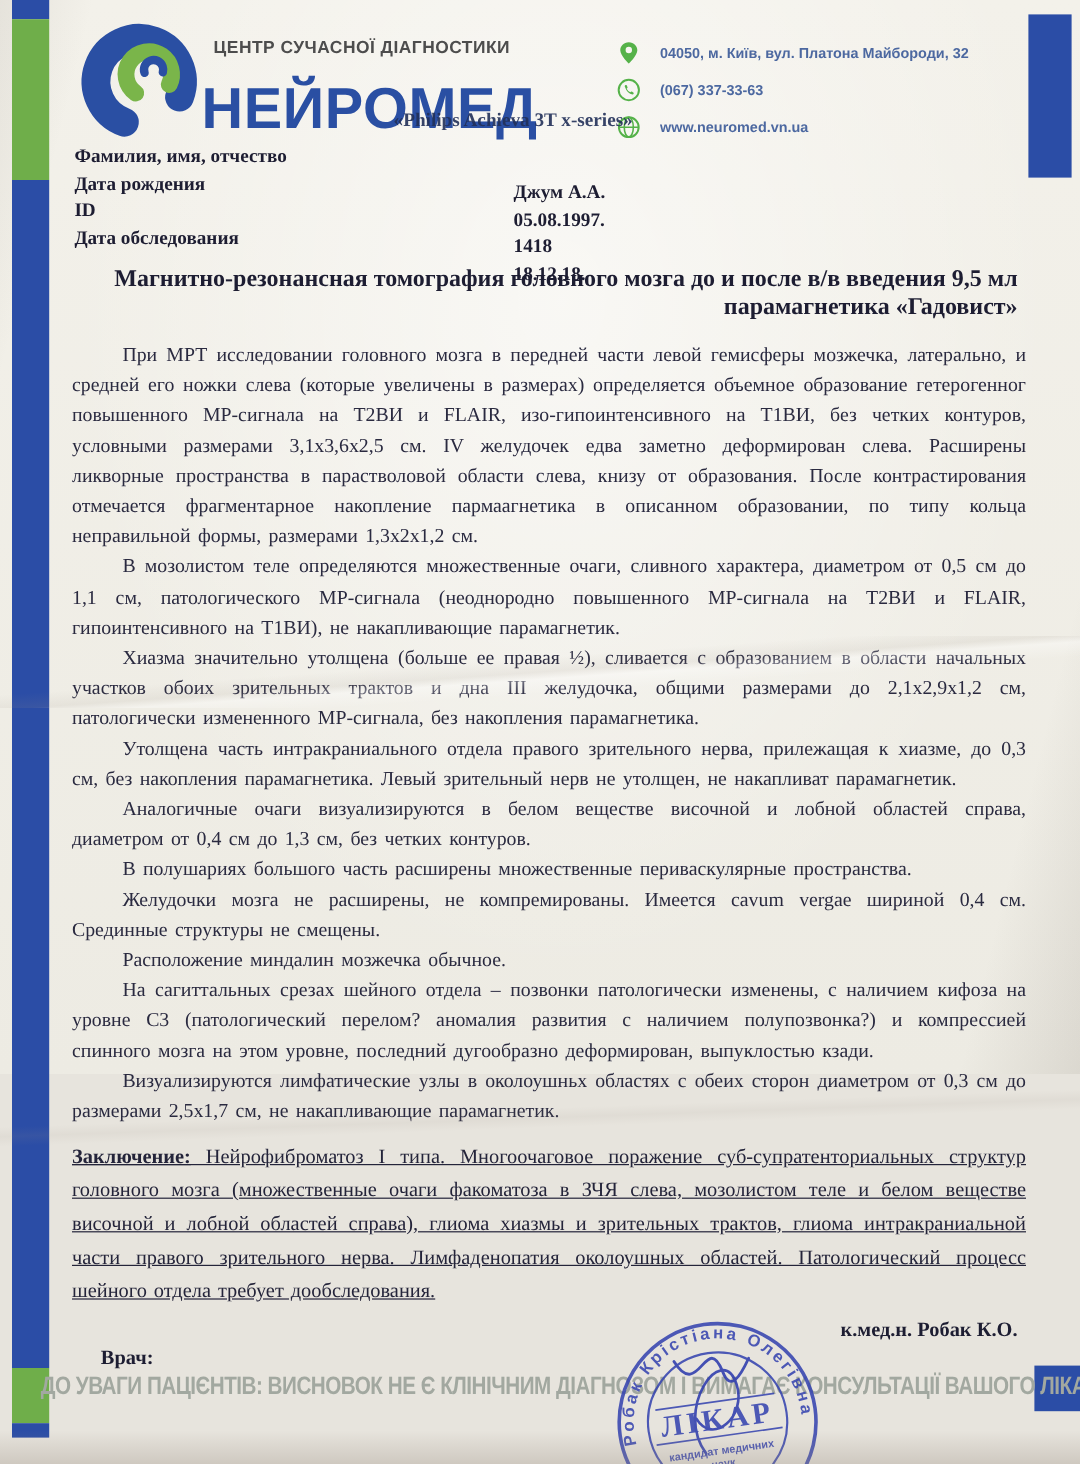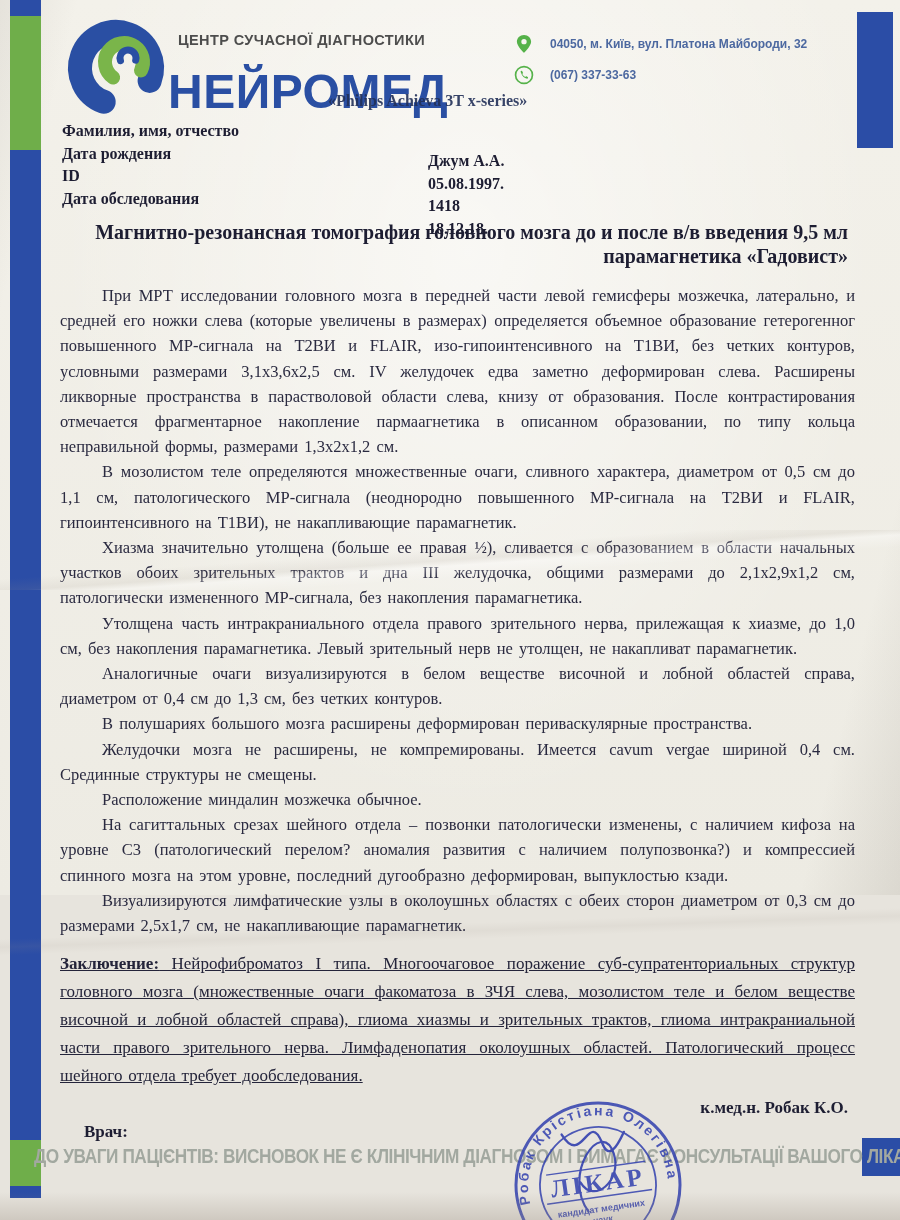--- a/index.html
+++ b/index.html
@@ -91,20 +91,28 @@
       </svg>
       <span class="txt">04050, м. Київ, вул. Платона Майбороди, 32</span>
     </div>
     <div class="row">
       <svg class="ic" viewBox="0 0 18 18">
         <circle cx="9" cy="9" r="7.6" fill="none" stroke="#55b249" stroke-width="1.5"></circle>
         <path d="M5.9,6.1 Q6.1,4.9 7.3,5.3 L8.1,6.9 Q8.1,7.5 7.4,8.0 Q8.3,9.9 10.1,10.7 Q10.7,10.1 11.3,10.2 L12.6,11.1 Q13.0,12.2 11.8,12.4 Q7.9,11.9 5.9,6.1 Z" fill="#55b249"></path>
       </svg>
       <span class="txt">(067) 337-33-63</span>
     </div>
+    <div class="row">
+      <svg class="ic" viewBox="0 0 18 18">
+        <circle cx="9" cy="9" r="7.4" fill="none" stroke="#55b249" stroke-width="1.5"></circle>
+        <ellipse cx="9" cy="9" rx="3.4" ry="7.4" fill="none" stroke="#55b249" stroke-width="1.2"></ellipse>
+        <line x1="1.6" y1="9" x2="16.4" y2="9" stroke="#55b249" stroke-width="1.2"></line>
+      </svg>
+      <span class="txt">www.neuromed.vn.ua</span>
+    </div>
   </div>
   <div class="scanner">«Philips Achieva 3T x-series»</div>
 
   <div class="labels">
     <div>Фамилия, имя, отчество</div>
     <div>Дата рождения</div>
     <div>ID</div>
     <div>Дата обследования</div>
   </div>
   <div class="values">
@@ -113,23 +121,23 @@
     <div>1418</div>
     <div>18.12.18.</div>
   </div>
 
   <div class="title">Магнитно-резонансная томография головного мозга до и после в/в введения 9,5 мл парамагнетика «Гадовист»</div>
 
   <div class="bodytext">
     <p>При МРТ исследовании головного мозга в передней части левой гемисферы мозжечка, латерально, и средней его ножки слева (которые увеличены в размерах) определяется объемное образование гетерогенног повышенного МР-сигнала на Т2ВИ и FLAIR, изо-гипоинтенсивного на Т1ВИ, без четких контуров, условными размерами 3,1х3,6х2,5 см. IV желудочек едва заметно деформирован слева. Расширены ликворные пространства в парастволовой области слева, книзу от образования. После контрастирования отмечается фрагментарное накопление пармаагнетика в описанном образовании, по типу кольца неправильной формы, размерами 1,3х2х1,2 см.</p>
     <p>В мозолистом теле определяются множественные очаги, сливного характера, диаметром от 0,5 см до 1,1 см, патологического МР-сигнала (неоднородно повышенного МР-сигнала на Т2ВИ и FLAIR, гипоинтенсивного на Т1ВИ), не накапливающие парамагнетик.</p>
     <p>Хиазма значительно утолщена (больше ее правая ½), сливается с образованием в области начальных участков обоих зрительных трактов и дна III желудочка, общими размерами до 2,1х2,9х1,2 см, патологически измененного МР-сигнала, без накопления парамагнетика.</p>
-    <p>Утолщена часть интракраниального отдела правого зрительного нерва, прилежащая к хиазме, до 1,0 см, без накопления парамагнетика. Левый зрительный нерв не утолщен, не накапливат парамагнетик.</p>
+    <p>Утолщена часть интракраниального отдела правого зрительного нерва, прилежащая к хиазме, до 0,3 см, без накопления парамагнетика. Левый зрительный нерв не утолщен, не накапливат парамагнетик.</p>
     <p>Аналогичные очаги визуализируются в белом веществе височной и лобной областей справа, диаметром от 0,4 см до 1,3 см, без четких контуров.</p>
-    <p>В полушариях большого мозга расширены деформирован периваскулярные пространства.</p>
+    <p>В полушариях большого часть расширены множественные периваскулярные пространства.</p>
     <p>Желудочки мозга не расширены, не компремированы. Имеется cavum vergae шириной 0,4 см. Срединные структуры не смещены.</p>
     <p>Расположение миндалин мозжечка обычное.</p>
     <p>На сагиттальных срезах шейного отдела – позвонки патологически изменены, с наличием кифоза на уровне С3 (патологический перелом? аномалия развития с наличием полупозвонка?) и компрессией спинного мозга на этом уровне, последний дугообразно деформирован, выпуклостью кзади.</p>
     <p>Визуализируются лимфатические узлы в околоушньх областях с обеих сторон диаметром от 0,3 см до размерами 2,5х1,7 см, не накапливающие парамагнетик.</p>
   </div>
 
   <div class="conclusion">
     <span class="concl-label">Заключение:</span><span> Нейрофиброматоз I типа. Многоочаговое поражение суб-супратенториальных структур головного мозга (множественные очаги факоматоза в ЗЧЯ слева, мозолистом теле и белом веществе височной и лобной областей справа), глиома хиазмы и зрительных трактов, глиома интракраниальной части правого зрительного нерва. Лимфаденопатия околоушных областей. Патологический процесс шейного отдела требует дообследования.</span>
   </div>
 

